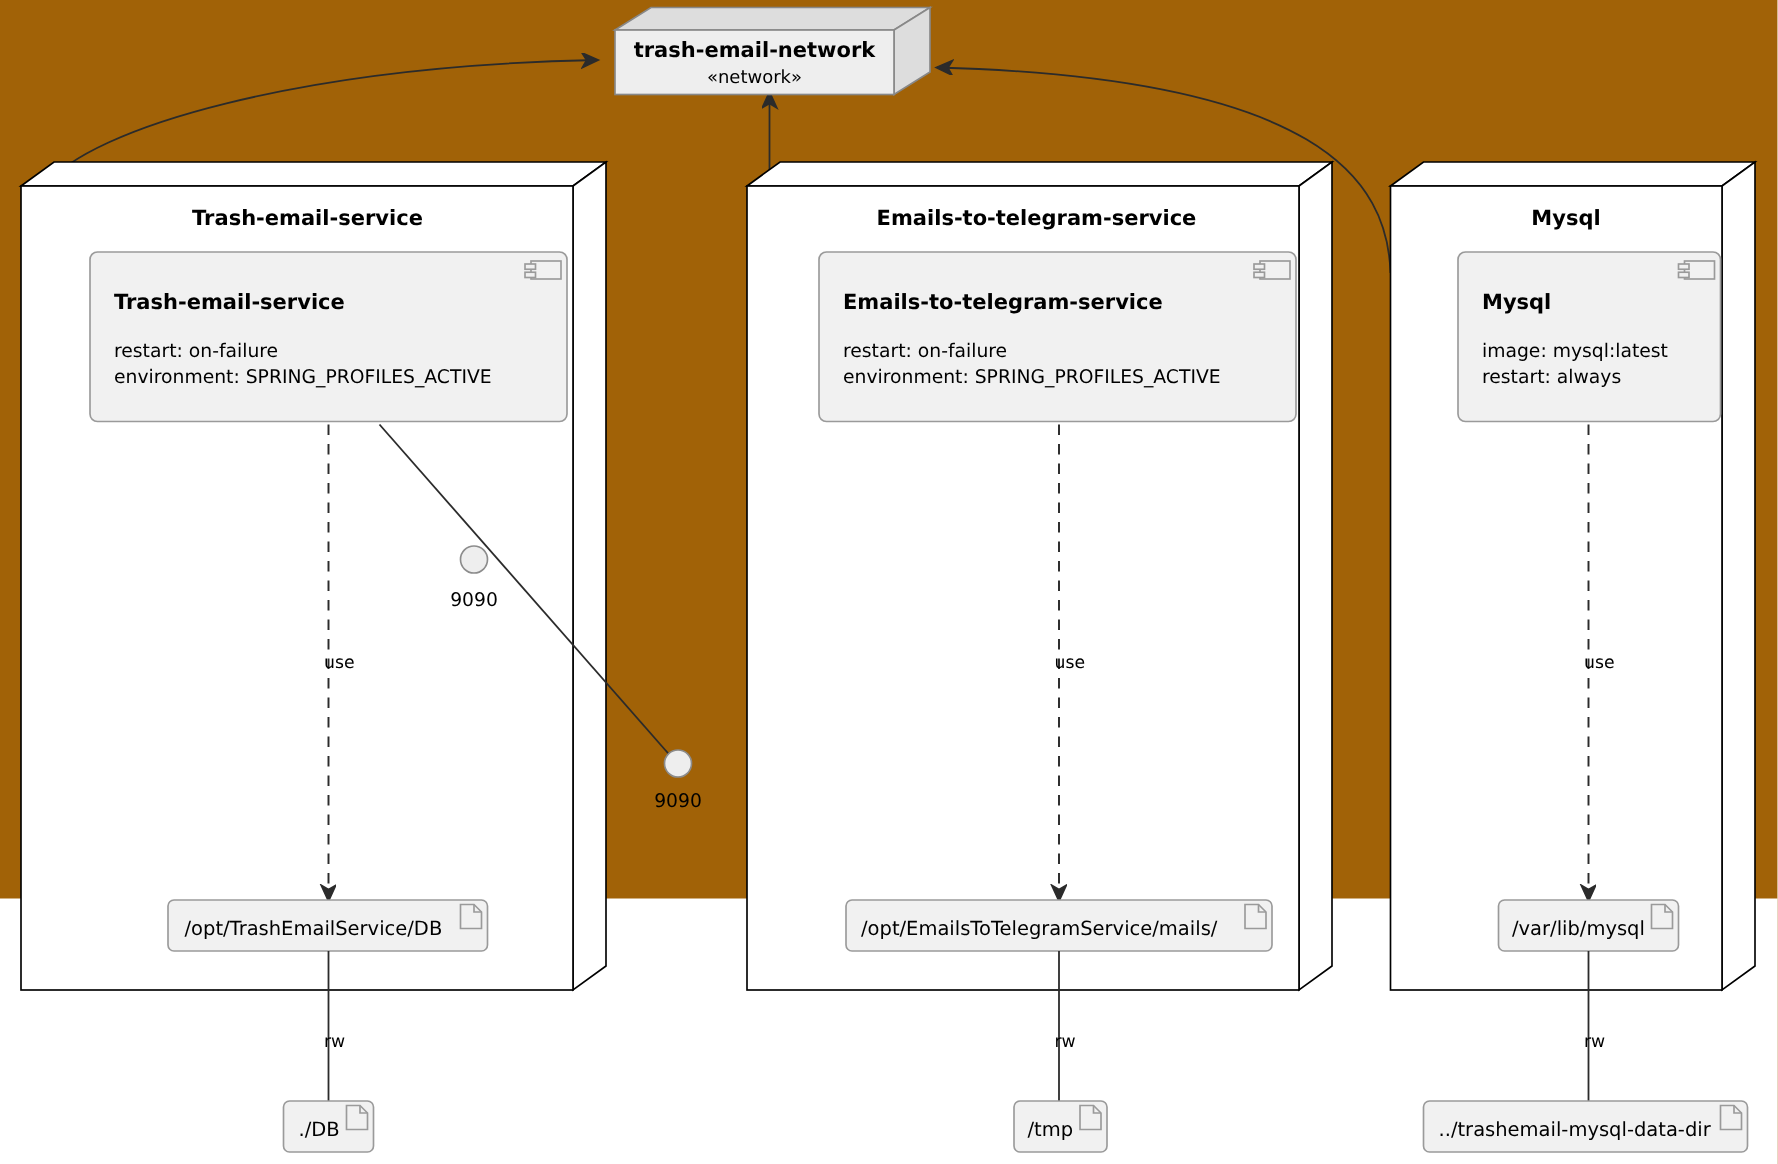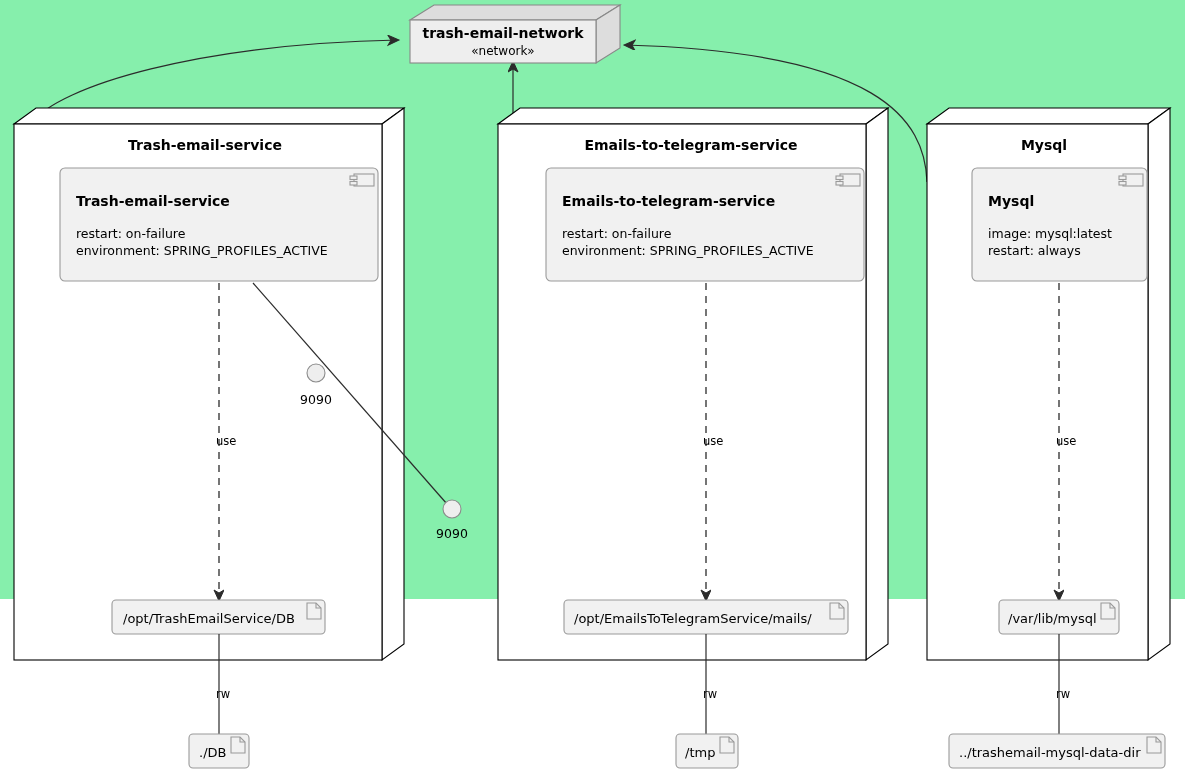--- a/index.html
+++ b/index.html
@@ -10,21 +10,21 @@
   body {
     font-family: "DejaVu Sans", sans-serif;
     width: 1185px;
     height: 776px;
     overflow: hidden;
   }
   #diagram-root {
     position: relative;
     width: 1185px;
     height: 599px;
-    background: #86efac;
+    background: #a16207;
     text-align: right;
   }
   svg.canvas {
     position: absolute;
     top: 0;
     left: 0;
     width: 1185px;
     height: 776px;
   }
   text {

